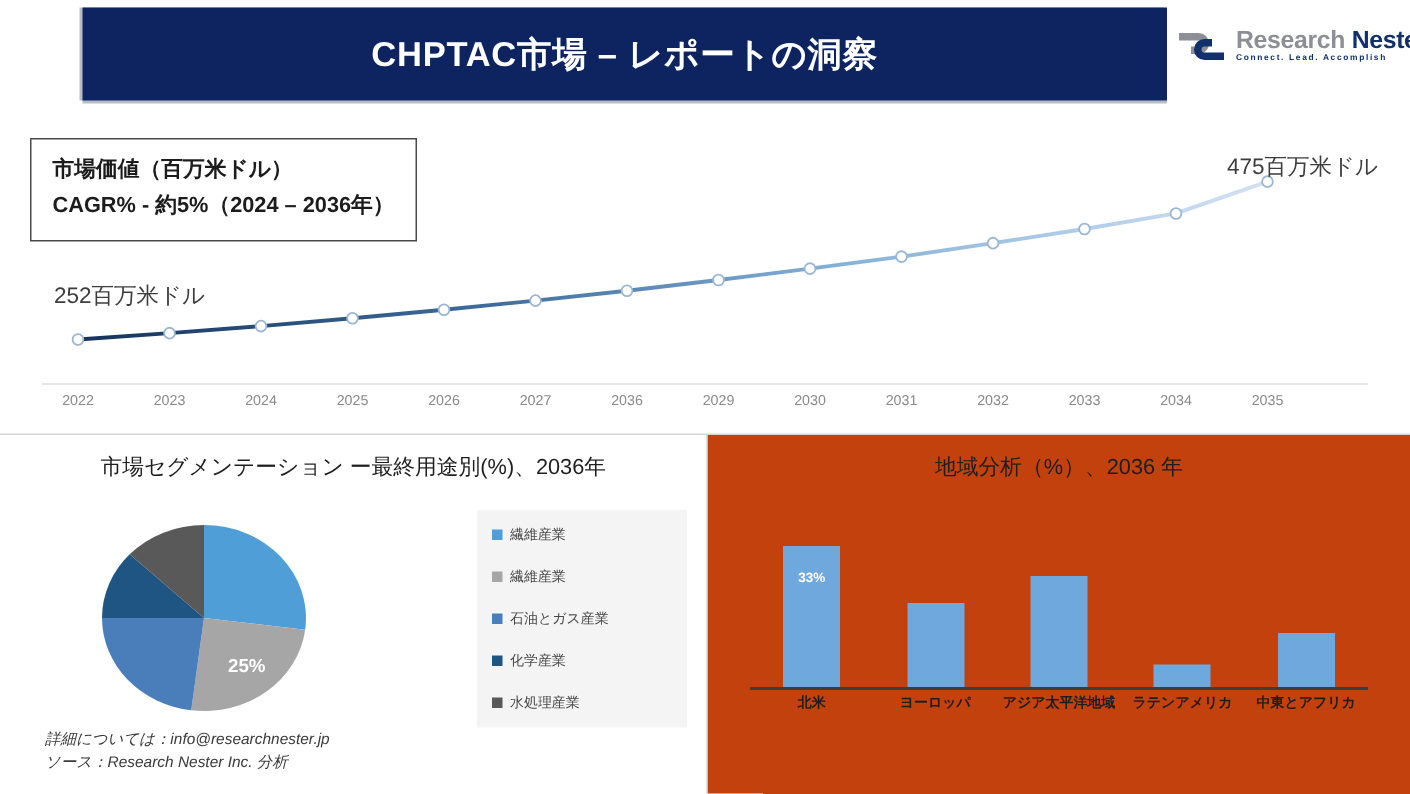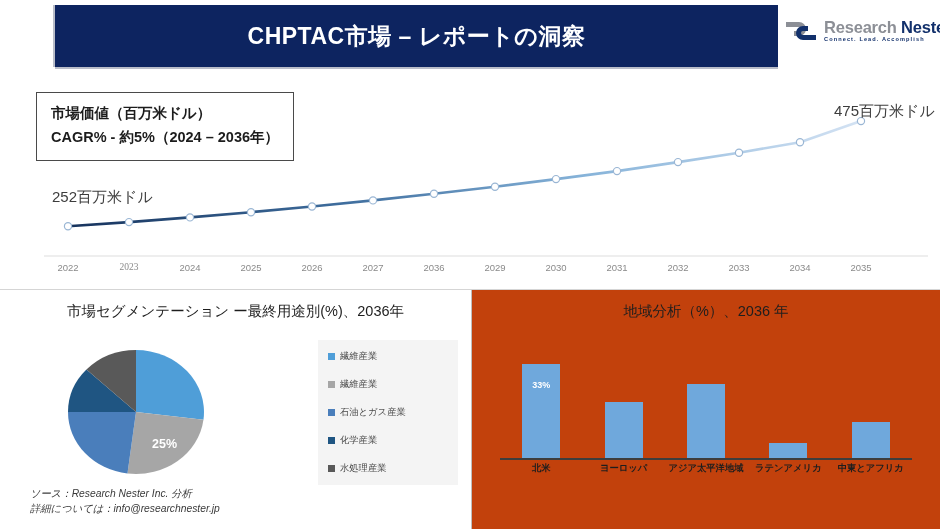--- a/index.html
+++ b/index.html
@@ -79,21 +79,21 @@
     font-weight: 700;
     color: #12306b;
     letter-spacing: 1.1px;
     margin-top: 2px;
     white-space: nowrap;
   }
 
   
   .line-panel {
     position: absolute;
-    left: 16px; top: 72px;
+    left: 0; top: 72px;
     width: 804px;
     height: 217px;
     background: #ffffff;
   }
   .callout-box {
     position: absolute;
     left: 20px;
     top: 20px;
     border: 1.6px solid #4a4a4a;
     background: #ffffff;
@@ -350,21 +350,21 @@
           <circle cx="784.0" cy="70.3" r="3.6" fill="#ffffff" stroke="#9ab6d4" stroke-width="1.2"></circle>
           <circle cx="845.0" cy="49.1" r="3.6" fill="#ffffff" stroke="#9ab6d4" stroke-width="1.2"></circle>
         </g>
     </svg>
 
     <div class="pt-label left">252百万米ドル</div>
     <div class="pt-label right">475百万米ドル</div>
 
     <div class="axis-years" id="axis-years">
         <div class="year-tick" style="left: 52px;">2022</div>
-        <div class="year-tick" style="left: 113px; font-family: Liberation Serif, serif;">2023</div>
+        <div class="year-tick" style="left: 113px;">2023</div>
         <div class="year-tick" style="left: 174px;">2024</div>
         <div class="year-tick" style="left: 235px;">2025</div>
         <div class="year-tick" style="left: 296px;">2026</div>
         <div class="year-tick" style="left: 357px;">2027</div>
         <div class="year-tick" style="left: 418px;">2036</div>
         <div class="year-tick" style="left: 479px;">2029</div>
         <div class="year-tick" style="left: 540px;">2030</div>
         <div class="year-tick" style="left: 601px;">2031</div>
         <div class="year-tick" style="left: 662px;">2032</div>
         <div class="year-tick" style="left: 723px;">2033</div>
@@ -408,22 +408,22 @@
             <span class="legend-swatch" style="background: rgb(31, 85, 130);"></span>
             <span>化学産業</span>
           </div>
           <div class="legend-row">
             <span class="legend-swatch" style="background: rgb(89, 89, 89);"></span>
             <span>水処理産業</span>
           </div>
         </div>
 
       <div class="source">
+        <div>詳細については：info@researchnester.jp</div>
         <div>ソース：Research Nester Inc. 分析</div>
-        <div>詳細については：info@researchnester.jp</div>
       </div>
     </div>
 
     <div class="pane-right">
       <div class="pane-title">地域分析（%）、2036 年</div>
 
       <div class="bars-area">
         <div class="bars-row" id="bars-row">
             <div class="bar-col">
               <div class="bar" style="height: 96.3px; background: rgb(111, 168, 220);">

